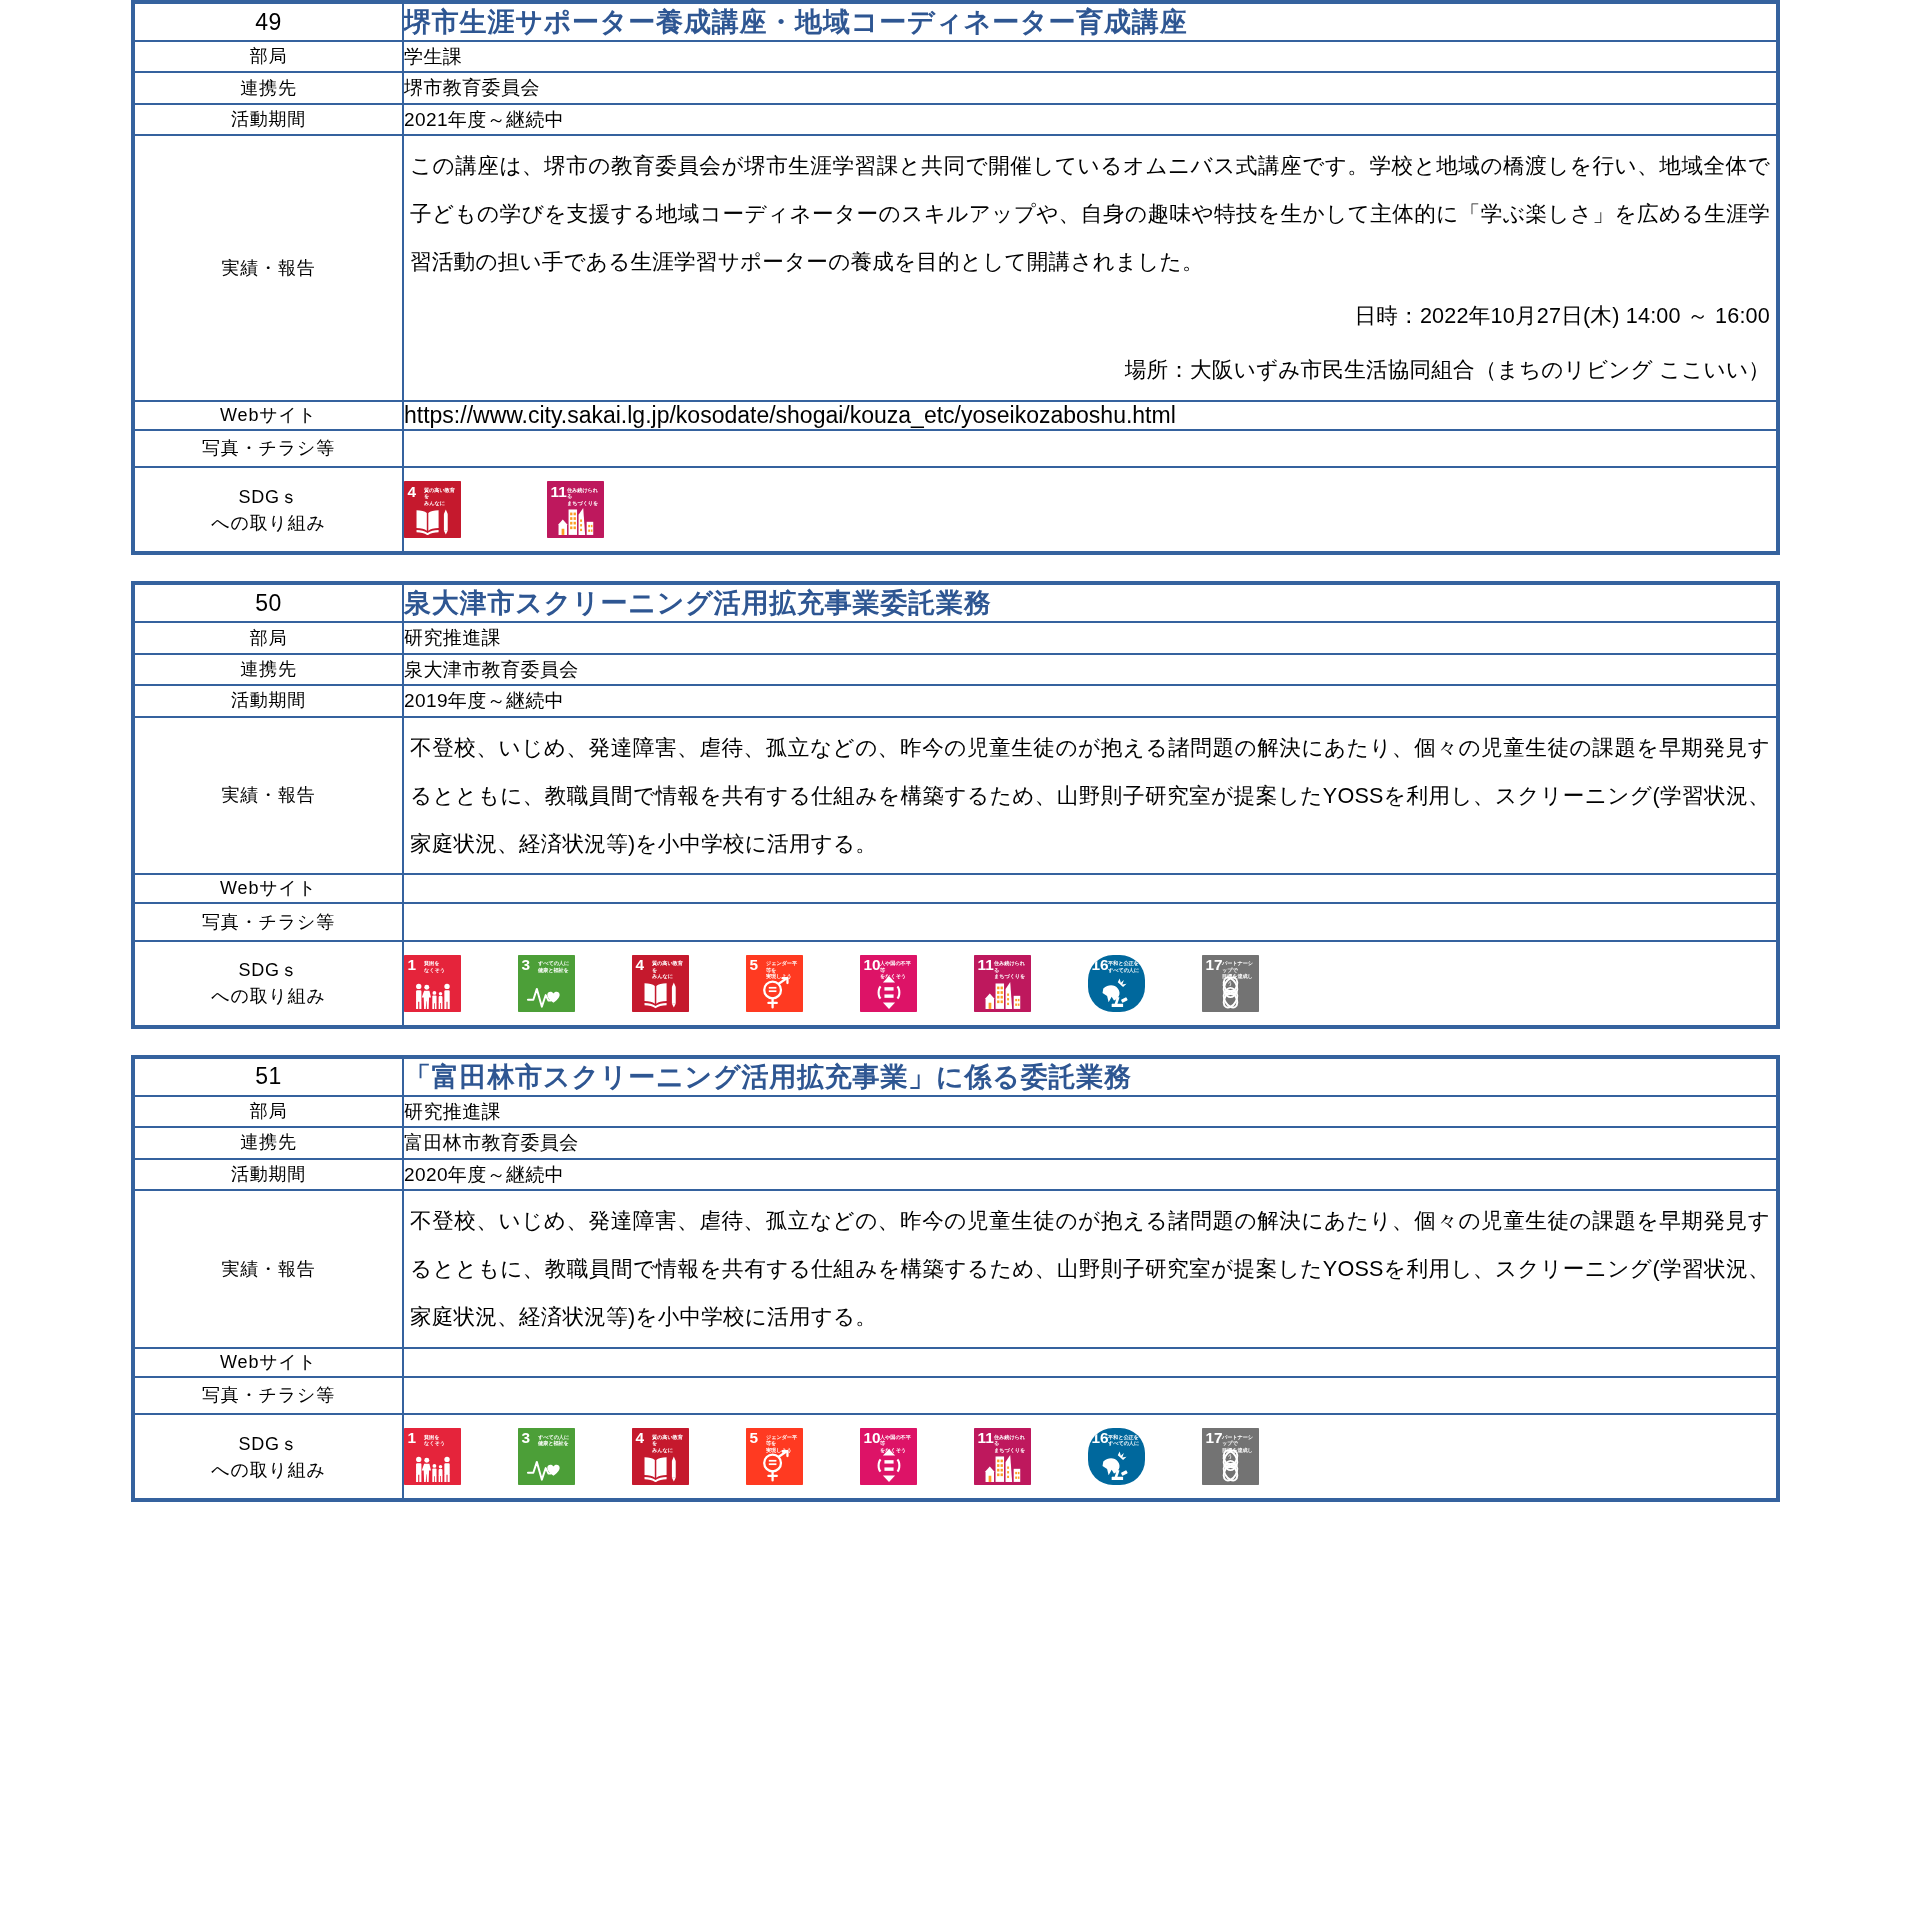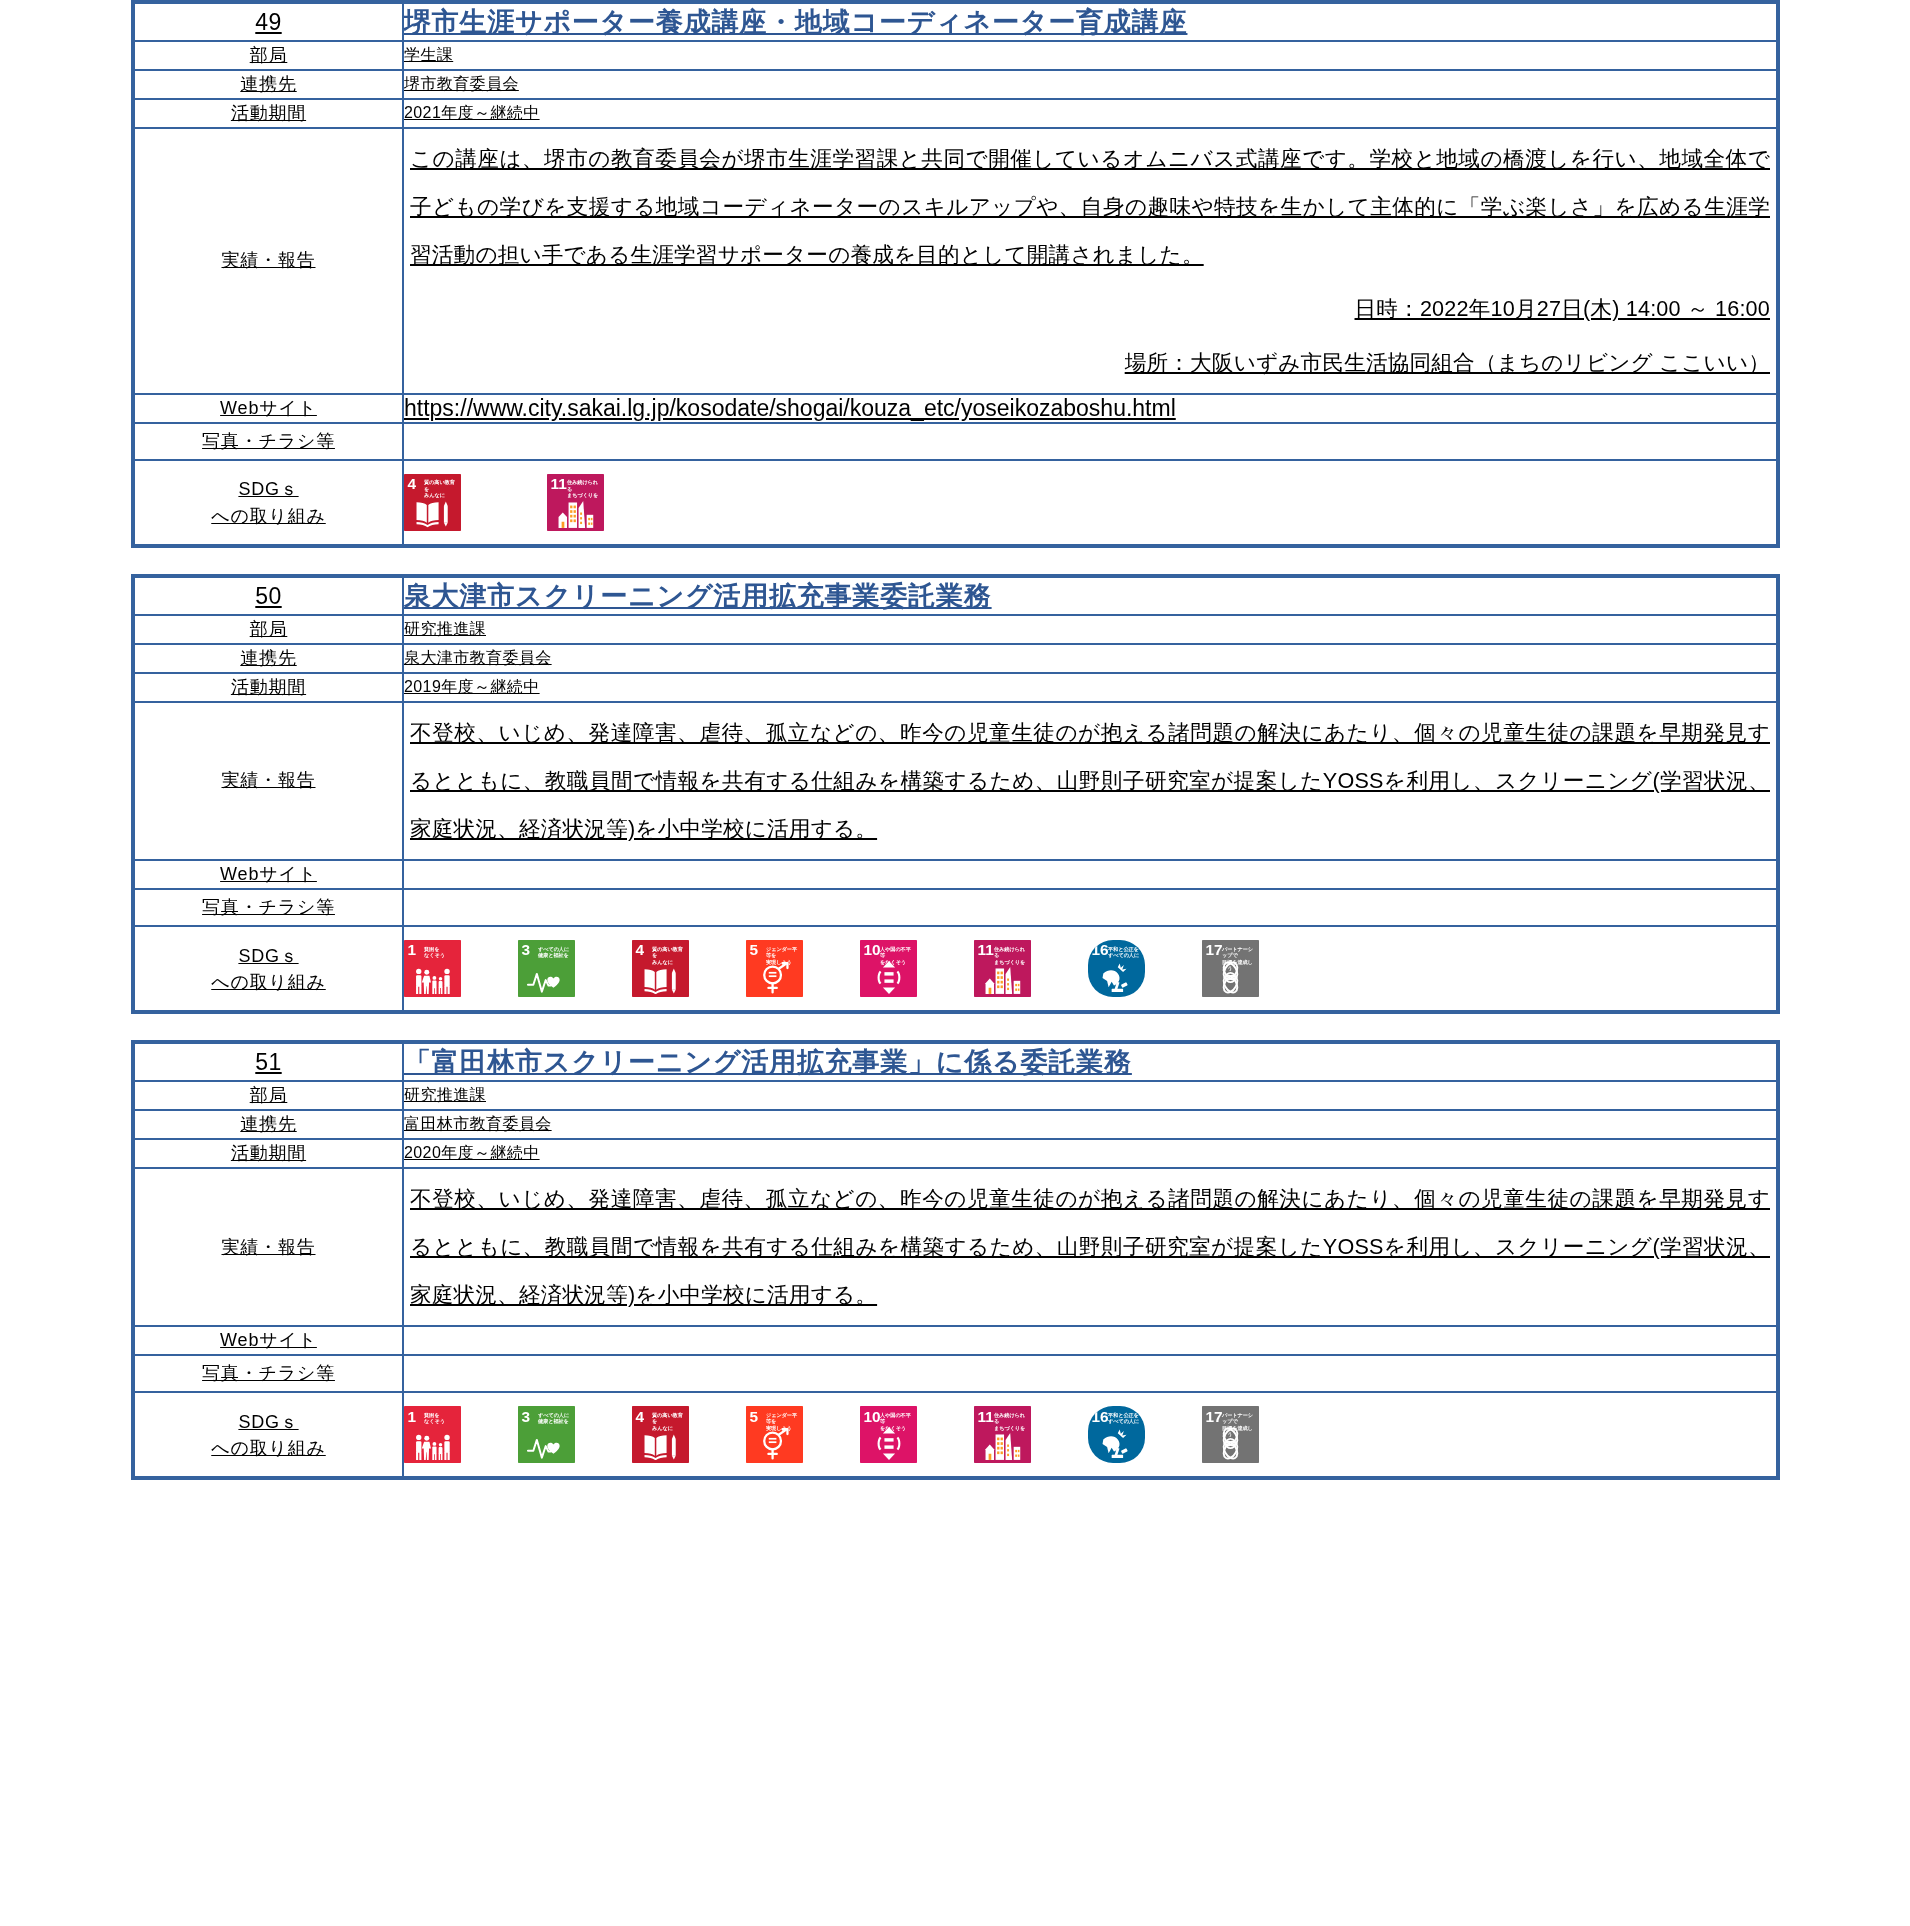--- a/index.html
+++ b/index.html
@@ -33,21 +33,20 @@
 
   .entry + .entry {
     margin-top: 26px;
   }
 
   .entry td {
     border: 2.7px solid #35629e;
     padding: 0;
     vertical-align: middle;
     background: #ffffff;
-    text-decoration: underline;
   }
 
   .col-label { width: 270px; }
 
   
   .row-number {
     text-align: center;
     font-size: 23px;
     color: #000000;
     padding: 9.2px 0 9.2px 0;
@@ -72,21 +71,21 @@
     letter-spacing: 0.8px;
     line-height: 1.5;
   }
   .label-cell.two-line {
     line-height: 1.45;
     padding: 15.4px 3.9px;
   }
 
   
   .value-cell {
-    font-size: 16px;
+    font-size: 19px;
     color: #000000;
     padding: 13px 0 13px 14.6px;
     letter-spacing: 0.4px;
     line-height: 1.55;
   }
   .value-cell.empty { padding: 17.7px 0 17.7px 14.6px; }
 
   .body-cell {
     font-size: 21.6px;
     color: #000000;

